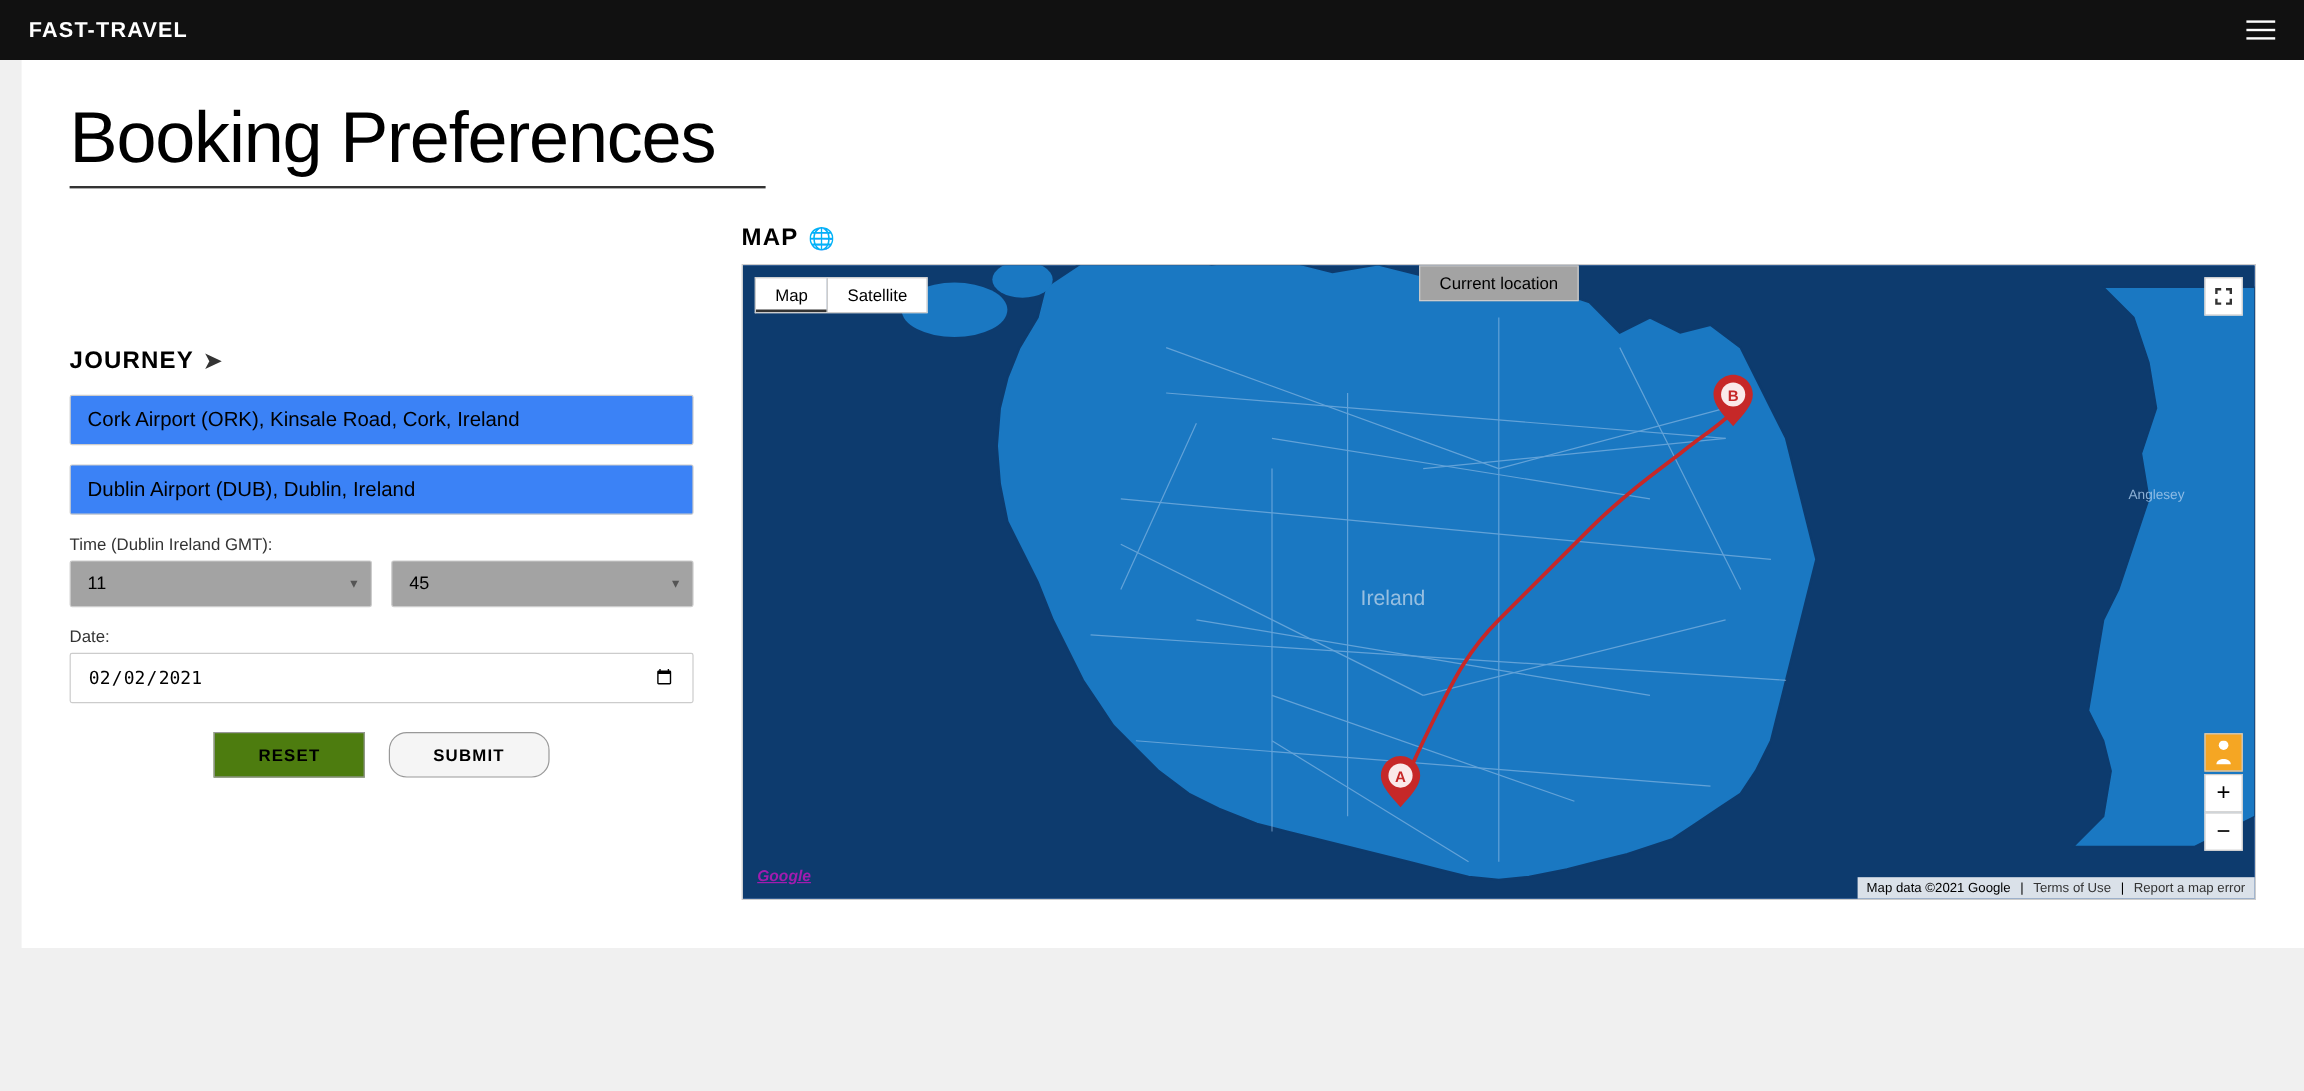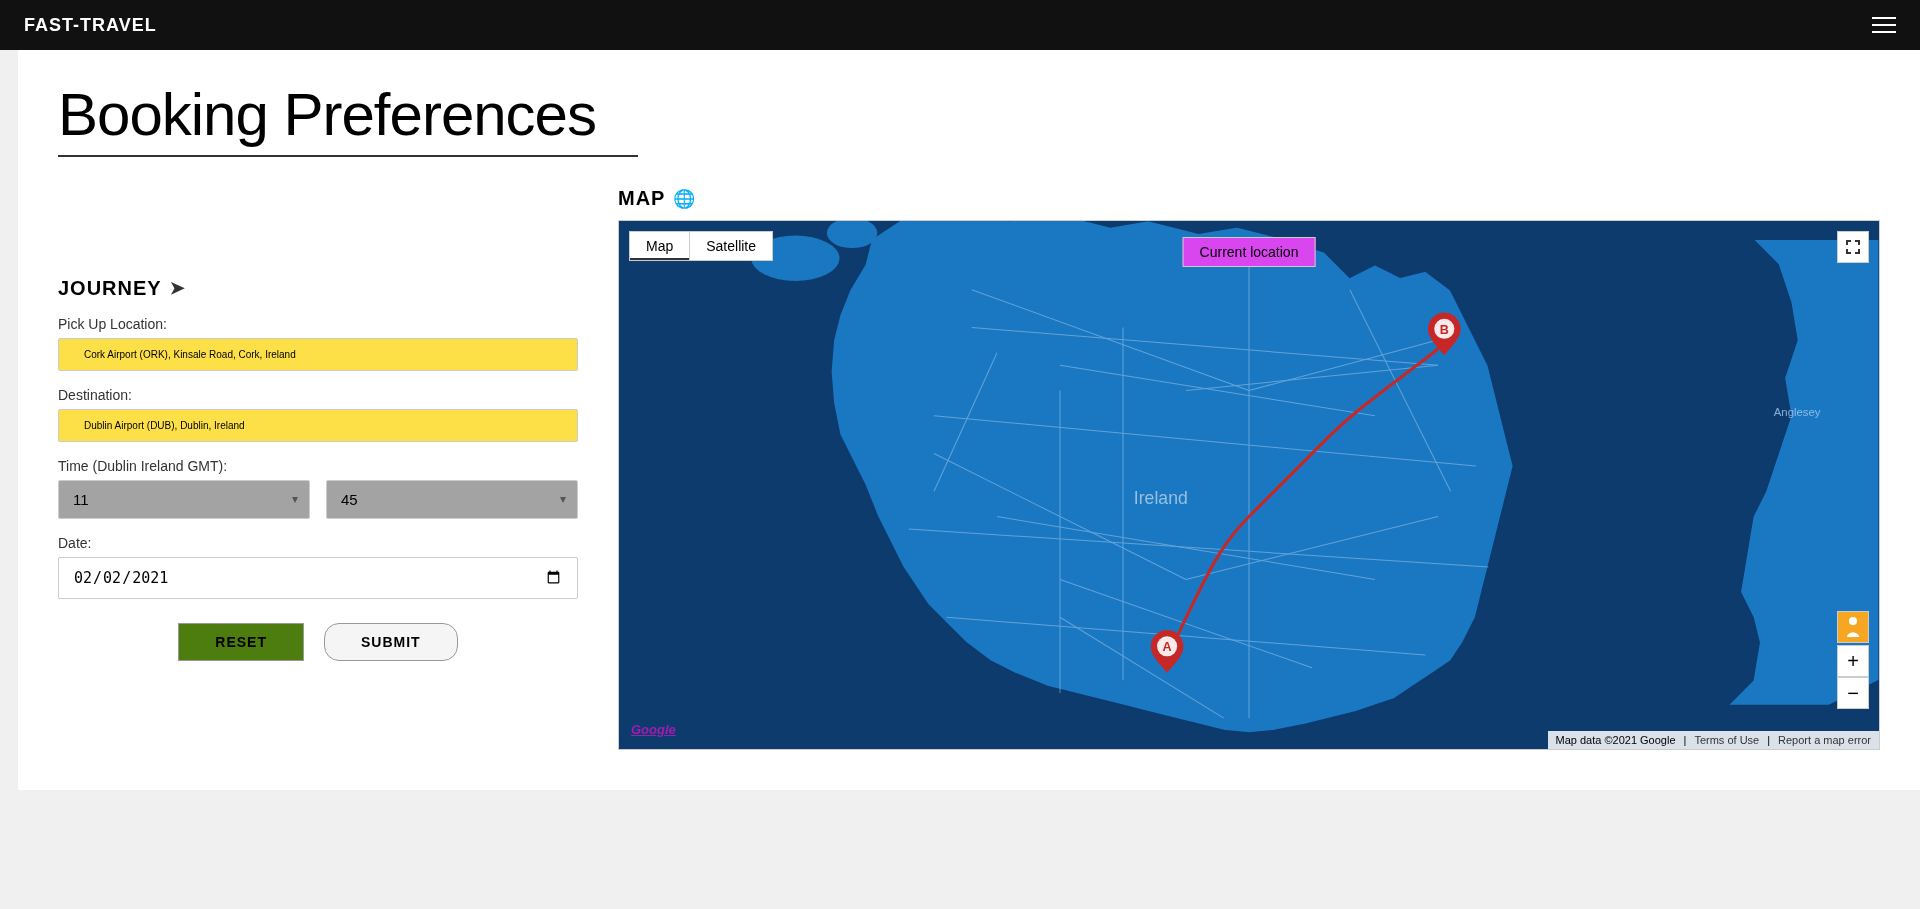--- a/index.html
+++ b/index.html
@@ -80,26 +80,26 @@
     }
 
     .field-label {
       font-size: 14px;
       color: #333;
       margin-bottom: 6px;
     }
 
     .text-input {
       width: 100%;
-      padding: 10px 25px;
-      font-size: 10px;
+      padding: 10px 14px;
+      font-size: 17px;
       border: 1px solid #ccc;
       border-radius: 2px;
       margin-bottom: 16px;
-      background: #fde047;
+      background: #3b82f6;
       outline: none;
     }
 
     .time-row {
       display: flex;
       gap: 16px;
       margin-bottom: 16px;
     }
     .select-wrap {
       flex: 1;
@@ -212,26 +212,26 @@
     .map-tab.active {
       background: #fff;
       box-shadow: inset 0 -2px 0 #333;
     }
     .map-tab:first-child {
       border-right: none;
     }
 
     .current-location-btn {
       position: absolute;
-      top: 16px;
+      top: 0;
       left: 50%;
       transform: translateX(-50%);
       padding: 6px 16px;
       font-size: 14px;
-      background: #d946ef;
+      background: #a3a3a3;
       border: 1px solid #ccc;
       cursor: pointer;
       z-index: 10;
       white-space: nowrap;
     }
 
     .fullscreen-btn {
       position: absolute;
       top: 10px;
       right: 10px;
@@ -330,24 +330,22 @@
   <div class="page-title-underline"></div>
 
   <div class="content-row">
 
     <div class="left-panel">
       <div class="section-heading">
         <span>JOURNEY</span>
         <span class="nav-icon">➤</span>
       </div>
 
-      <div class="field-label">Pick Up Location:</div>
       <input class="text-input" type="text" value="Cork Airport (ORK), Kinsale Road, Cork, Ireland" style="">
 
-      <div class="field-label">Destination:</div>
       <input class="text-input" type="text" value="Dublin Airport (DUB), Dublin, Ireland" style="">
 
       <div class="field-label">Time (Dublin Ireland GMT):</div>
       <div class="time-row">
         <div class="select-wrap">
           <select>
             <option value="00">00</option>
             <option value="01">01</option>
             <option value="02">02</option>
             <option value="03">03</option>

